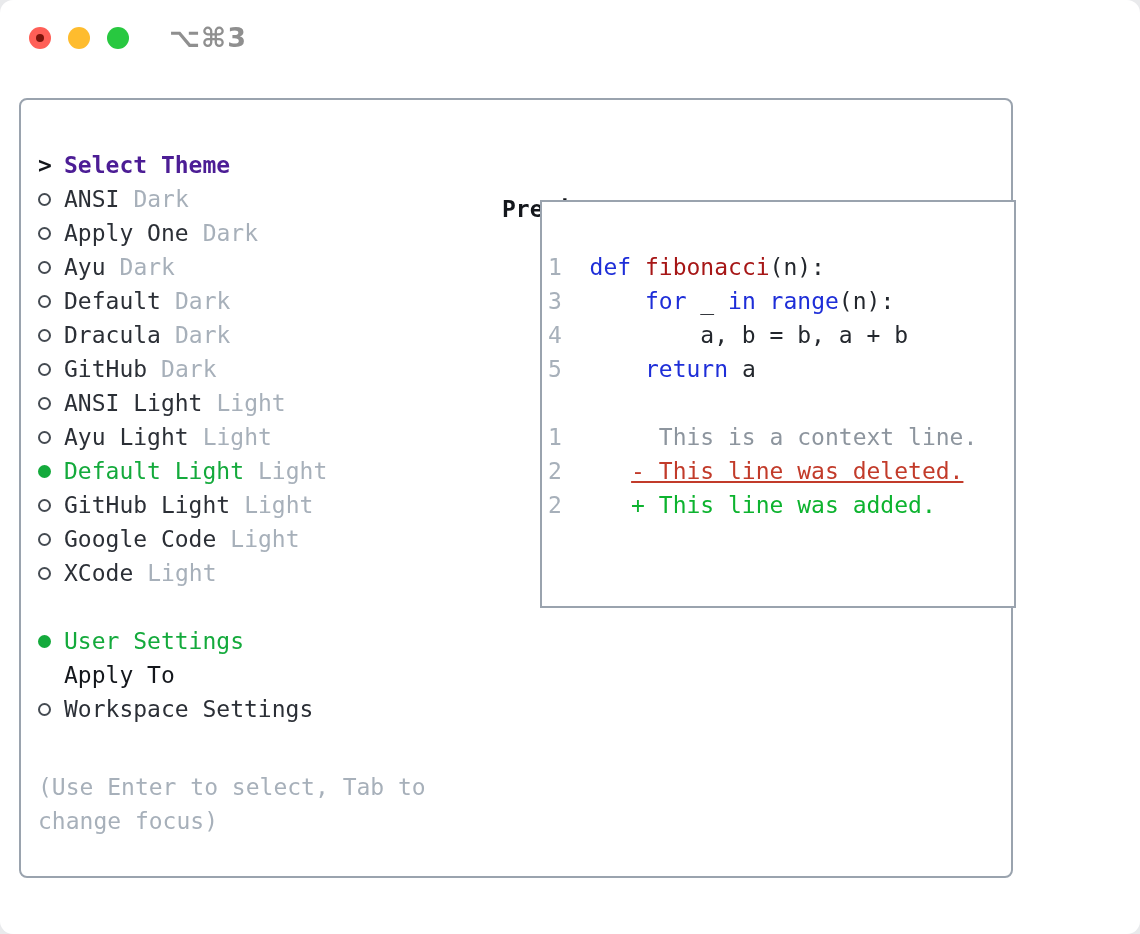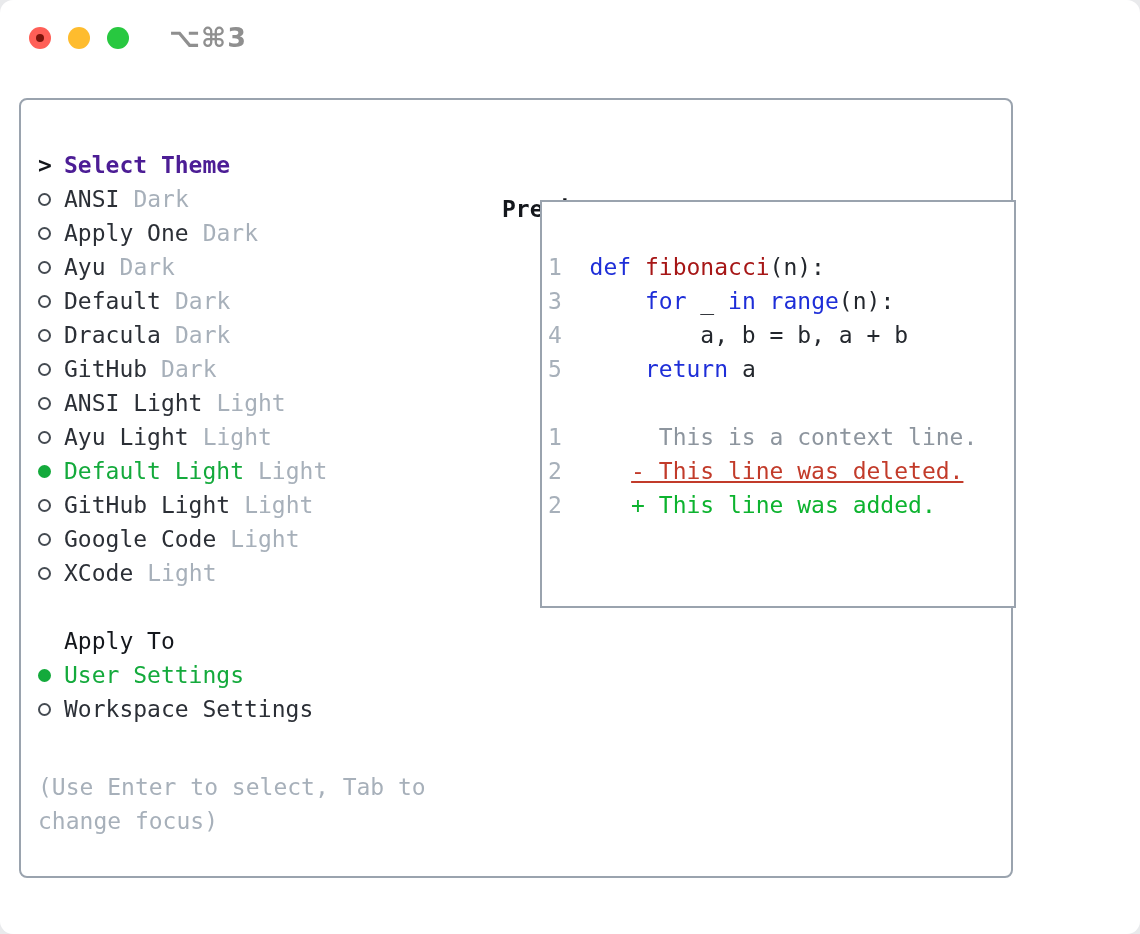--- a/index.html
+++ b/index.html
@@ -136,27 +136,27 @@
         <span class="variant">Light</span>
       </div>
       <div class="row">
         <span class="bcol"><span class="bullet"></span></span>
         <span class="name">XCode</span>
         <span class="variant">Light</span>
       </div>
 
       <div class="row spacer"></div>
 
+      <div class="row sel">
+        <span class="bcol"><span class="bullet"></span></span>
+        <span class="name">User Settings</span>
+      </div>
       <div class="row">
         <span class="bcol"></span>
         <span class="sub-label">Apply To</span>
-      </div>
-      <div class="row sel">
-        <span class="bcol"><span class="bullet"></span></span>
-        <span class="name">User Settings</span>
       </div>
       <div class="row">
         <span class="bcol"><span class="bullet"></span></span>
         <span class="name">Workspace Settings</span>
       </div>
 
       <div class="row spacer"></div>
 
       <div class="help">(Use Enter to select, Tab to change focus)</div>
     </div>

